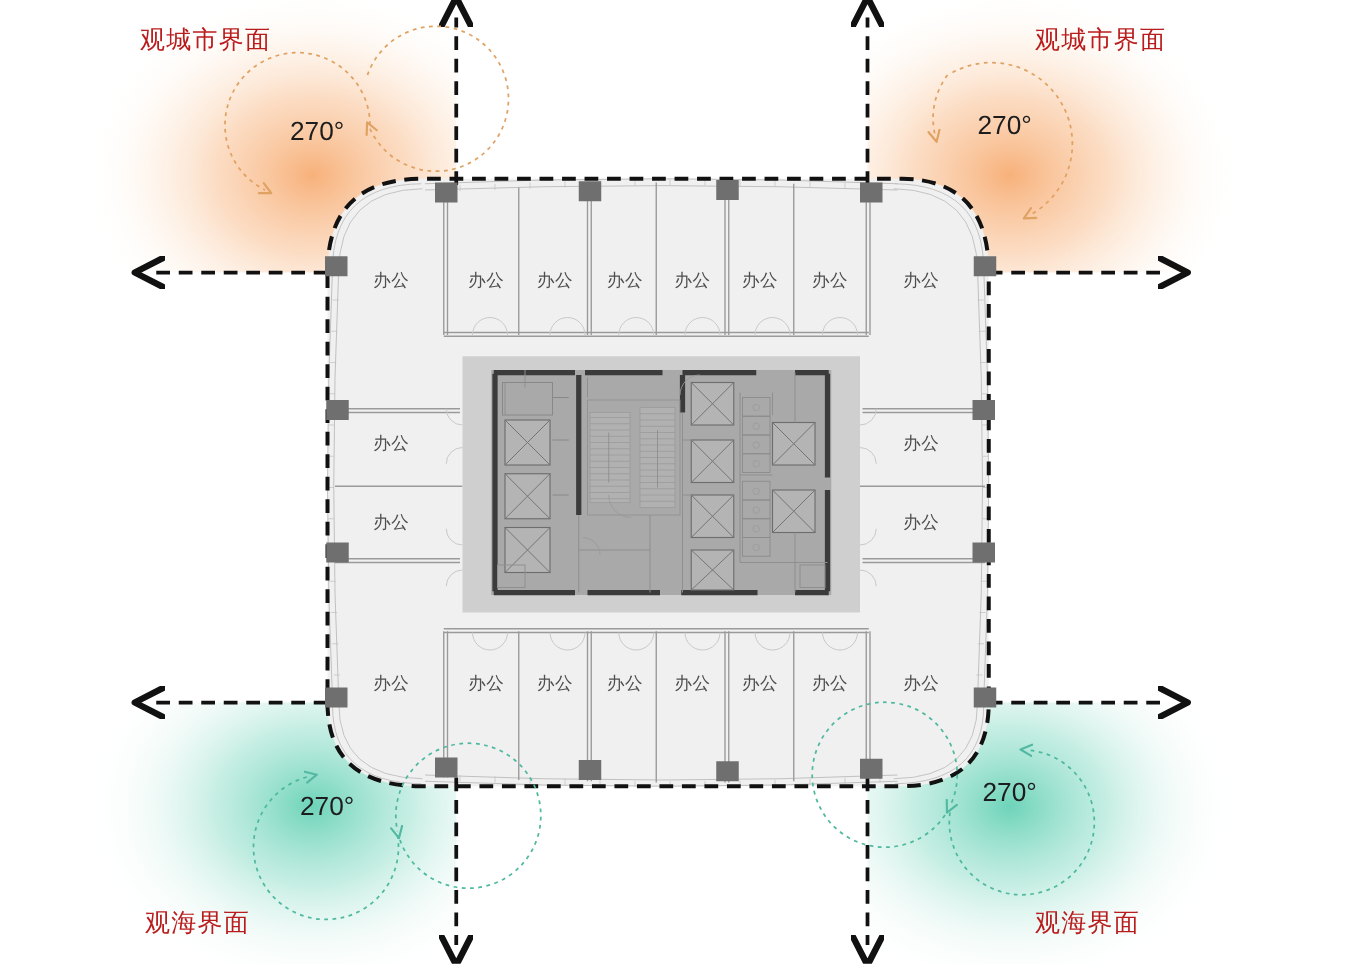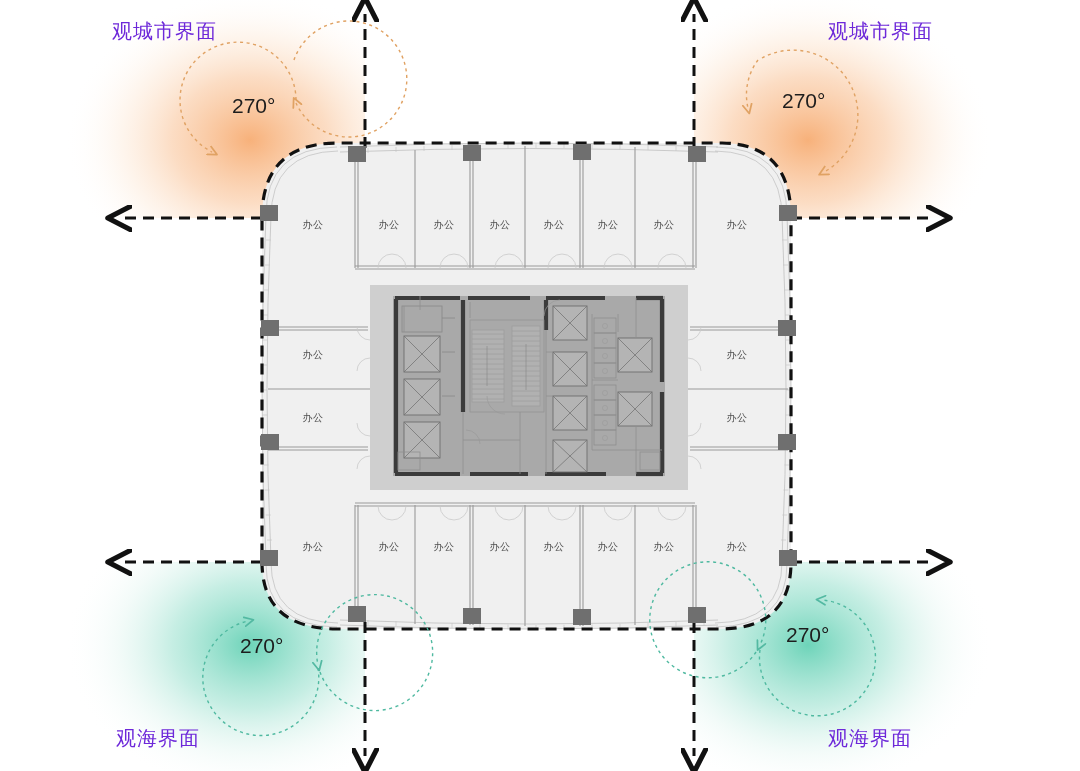--- a/index.html
+++ b/index.html
@@ -1,24 +1,24 @@
 <!DOCTYPE html>
 <html><head>
 <meta charset="utf-8">
 <style>
   html,body{margin:0;padding:0;background:#ffffff;}
   body{width:1080px;height:771px;position:relative;overflow:hidden;
        font-family:"Liberation Sans","DejaVu Sans",sans-serif;}
   .stage{position:absolute;left:0;top:0;width:1080px;height:771px;}
   svg.layer{position:absolute;left:0;top:0;width:1080px;height:771px;overflow:visible;}
 
-  .corner-label{position:absolute;font-size:20px;color:#6d28d9;letter-spacing:1px;white-space:nowrap;}
+  .corner-label{position:absolute;font-size:20px;color:#b91c1c;letter-spacing:1px;white-space:nowrap;}
   .angle-label{position:absolute;font-size:21px;color:#1d1d1d;white-space:nowrap;text-align:center;}
 
-  .office-label{position:absolute;font-size:10px;color:#4e4e4e;white-space:nowrap;
+  .office-label{position:absolute;font-size:14px;color:#4e4e4e;white-space:nowrap;
                 transform:translate(-50%,-50%);letter-spacing:.5px;}
 </style>
 </head>
 <body>
 
 <div class="stage">
 
   <svg class="layer" viewBox="0 0 1080 771">
     <defs>
       <radialGradient id="glowCityTL" cx="50%" cy="50%" r="50%">

